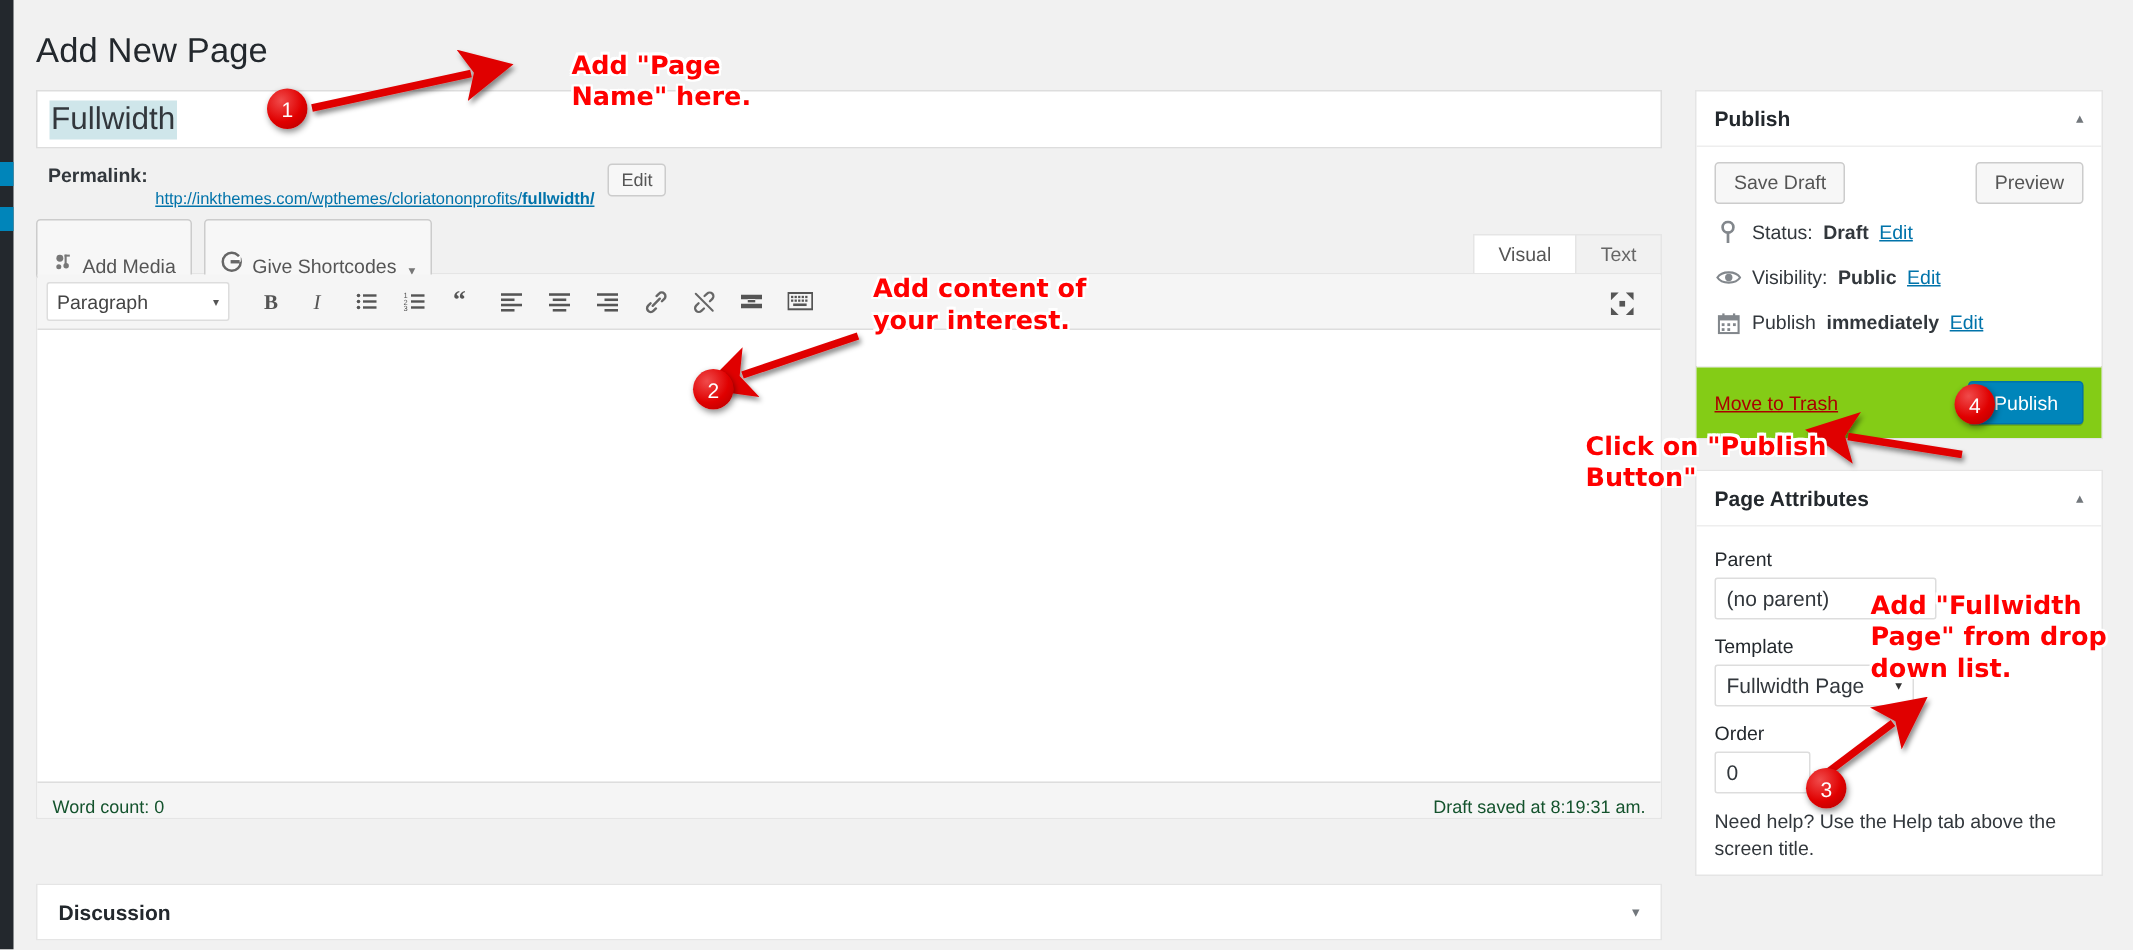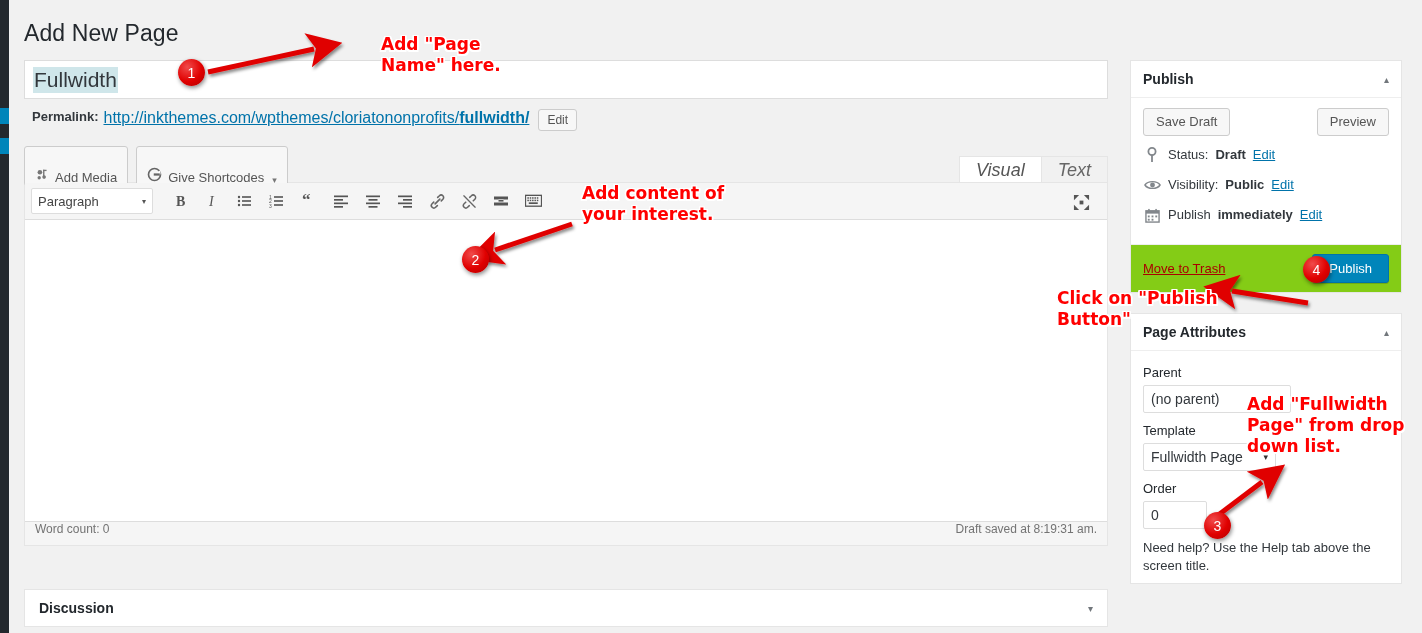--- a/index.html
+++ b/index.html
@@ -38,21 +38,21 @@
   }
 
   
   .permalink-row {
     position: absolute; left: 32px; top: 109px; height: 22px;
     display: flex; align-items: flex-start; gap: 5px;
     font-size: 13px; color: #32373c;
   }
   .permalink-label { font-weight: 700; color: #32373c; }
   .permalink-link {
-    color: #0073aa; text-decoration: underline; font-size: 16px;
+    color: #0073aa; text-decoration: underline; font-size: 11px; margin-top: 18px;
   }
   .permalink-link b { font-weight: 700; }
   .btn-sm {
     display: inline-block; margin-left: 4px;
     padding: 2px 8px; font-size: 12px; line-height: 16px;
     background: #f7f7f7; border: 1px solid #ccc; border-radius: 3px;
     color: #555; cursor: pointer;
   }
 
   
@@ -70,23 +70,23 @@
   }
   .media-btn .caret { font-size: 9px; color: #777; margin-left: 2px; }
 
   
   .ed-tabs {
     position: absolute; right: 0; top: 3px;
     display: flex; align-items: flex-end; height: 29px;
   }
   .ed-tab {
     height: 26px; padding: 0 16px; line-height: 26px;
-    font-size: 18px; color: #666; cursor: pointer;
+    font-size: 13px; color: #666; cursor: pointer;
     border: 1px solid #e5e5e5; border-bottom: none;
-    background: #f1f1f1; margin-left: -1px; font-style: italic;
+    background: #f1f1f1; margin-left: -1px;
   }
   .ed-tab.active { background: #fff; color: #555; border-color: #e5e5e5; }
 
   .ed-box { border: 1px solid #e5e5e5; background: #fff; }
   .ed-toolbar {
     height: 37px; background: #f5f5f5; border-bottom: 1px solid #ddd;
     display: flex; align-items: center; padding: 0 6px; position: relative;
   }
   .fmt-select {
     width: 122px; height: 26px; background: #fff; border: 1px solid #ddd;
@@ -98,22 +98,22 @@
   .tb-icon {
     width: 32px; height: 28px; display: flex; align-items: center;
     justify-content: center; color: #555; cursor: pointer;
   }
   .tb-icon svg { display: block; }
   .tb-fs { position: absolute; right: 10px; top: 5px; }
 
   .ed-canvas { height: 301px; background: #fff; }
   .ed-status {
     height: 24px; background: #f5f5f5; border-top: 1px solid #ddd;
-    display: flex; align-items: flex-start; justify-content: space-between;
-    padding: 0 10px; font-size: 12px; color: #737373;
+    display: flex; align-items: flex-end; justify-content: space-between;
+    padding: 0 10px; font-size: 12px; color: #14532d;
   }
 
   
   .disc-box {
     position: absolute; left: 24px; top: 589px; width: 1084px; height: 38px;
     background: #fff; border: 1px solid #e5e5e5;
     display: flex; align-items: center; justify-content: space-between;
     padding: 0 14px;
   }
   .disc-title { font-size: 14px; font-weight: 700; color: #23282d; }

